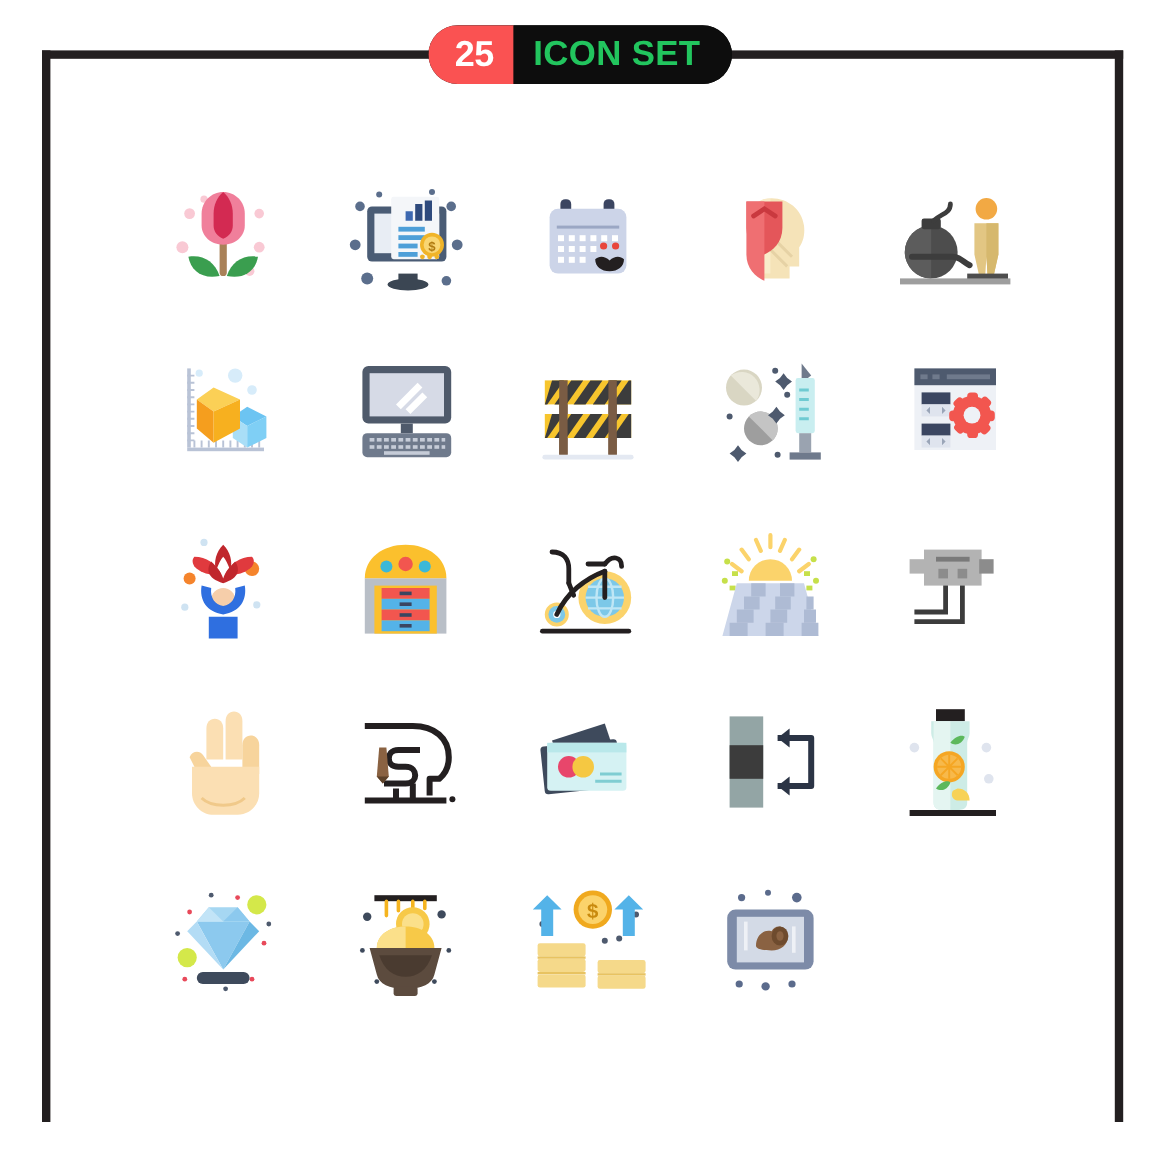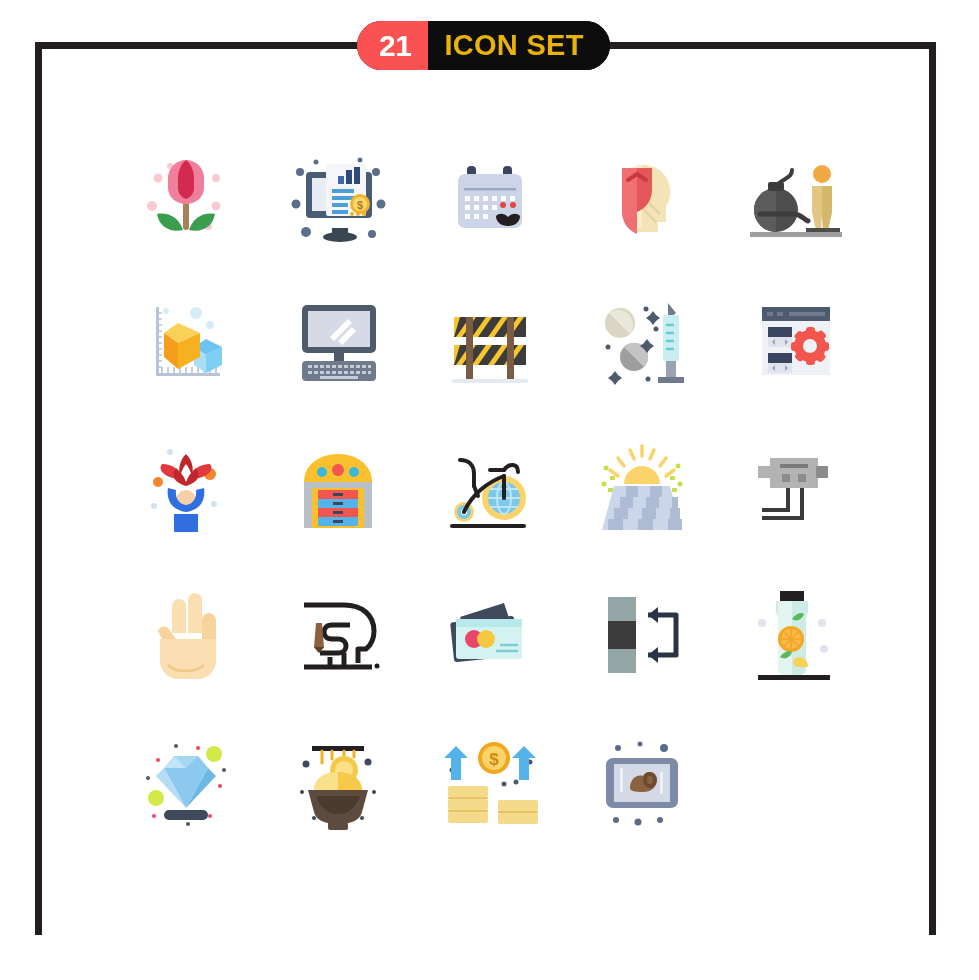--- a/index.html
+++ b/index.html
@@ -43,21 +43,21 @@
     background: #fa5252;
     color: #ffffff;
     font-size: 30px;
     font-weight: bold;
     letter-spacing: -0.5px;
     display: flex; align-items: center; justify-content: center;
     padding: 0 17px 0 22px;
   }
   #badge .title {
     background: #0d0d0d;
-    color: #eab308;
+    color: #22c55e;
     font-size: 29px;
     font-weight: bold;
     letter-spacing: 0.3px;
     display: flex; align-items: center;
     padding: 0 26px 0 16px;
     text-transform: uppercase;
   }
 
   
   #grid {
@@ -77,21 +77,21 @@
   .cell svg { display: block; }
 </style>
 </head>
 <body>
 
 <div id="page">
 
   <div id="frame"></div>
 
   <div id="badge">
-    <span class="count">21</span>
+    <span class="count">25</span>
     <span class="title">Icon Set</span>
   </div>
 
   <div id="grid">
 
     <div class="cell">
       <svg width="100" height="100" viewBox="0 0 100 100">
         <circle cx="22" cy="34" r="4.5" fill="#f9c9d4"></circle>
         <circle cx="80" cy="34" r="4" fill="#f9c9d4"></circle>
         <circle cx="16" cy="62" r="5" fill="#f9c9d4"></circle>

